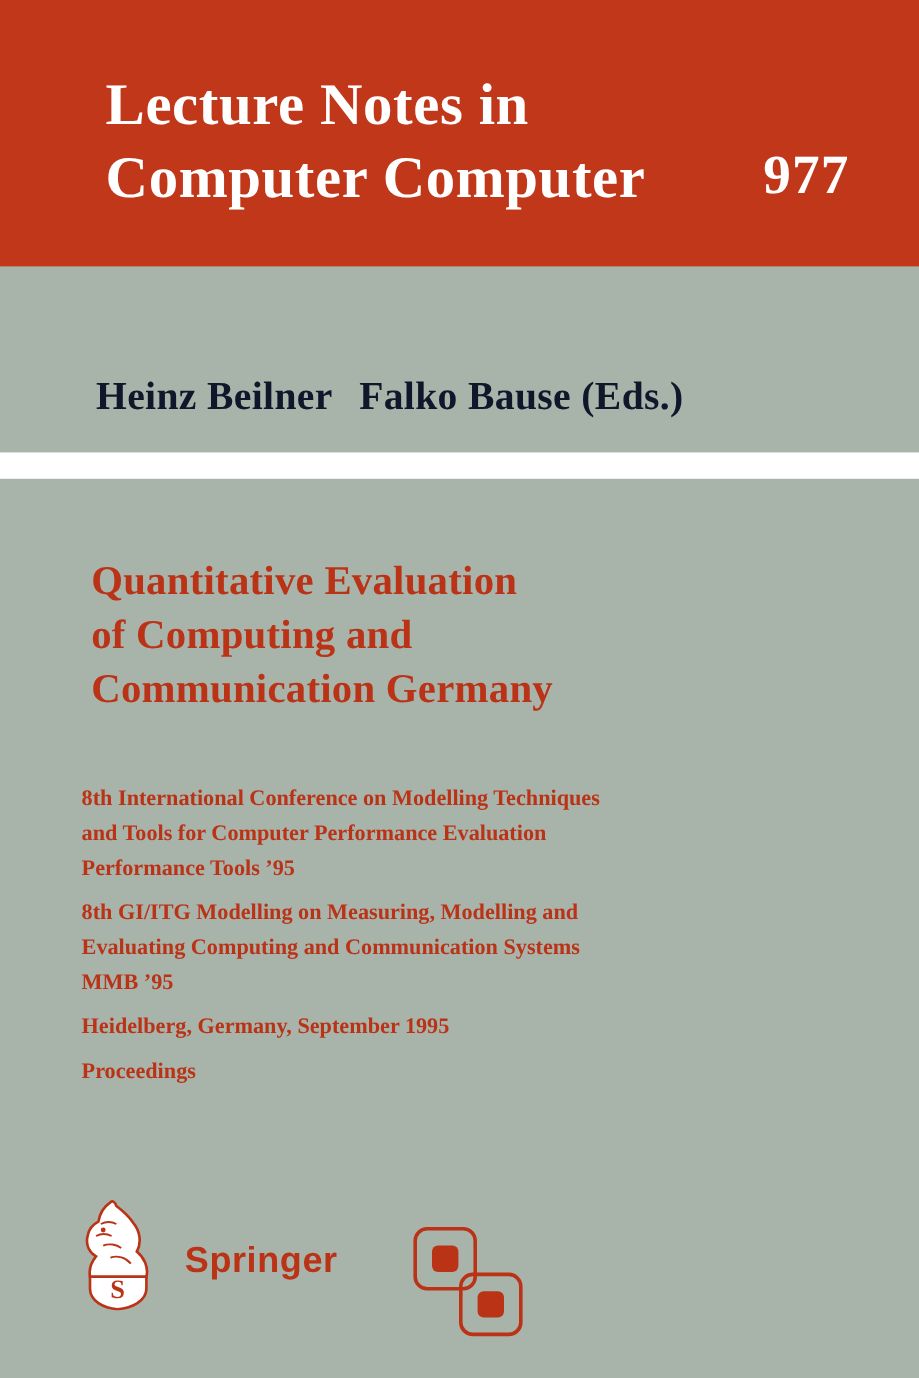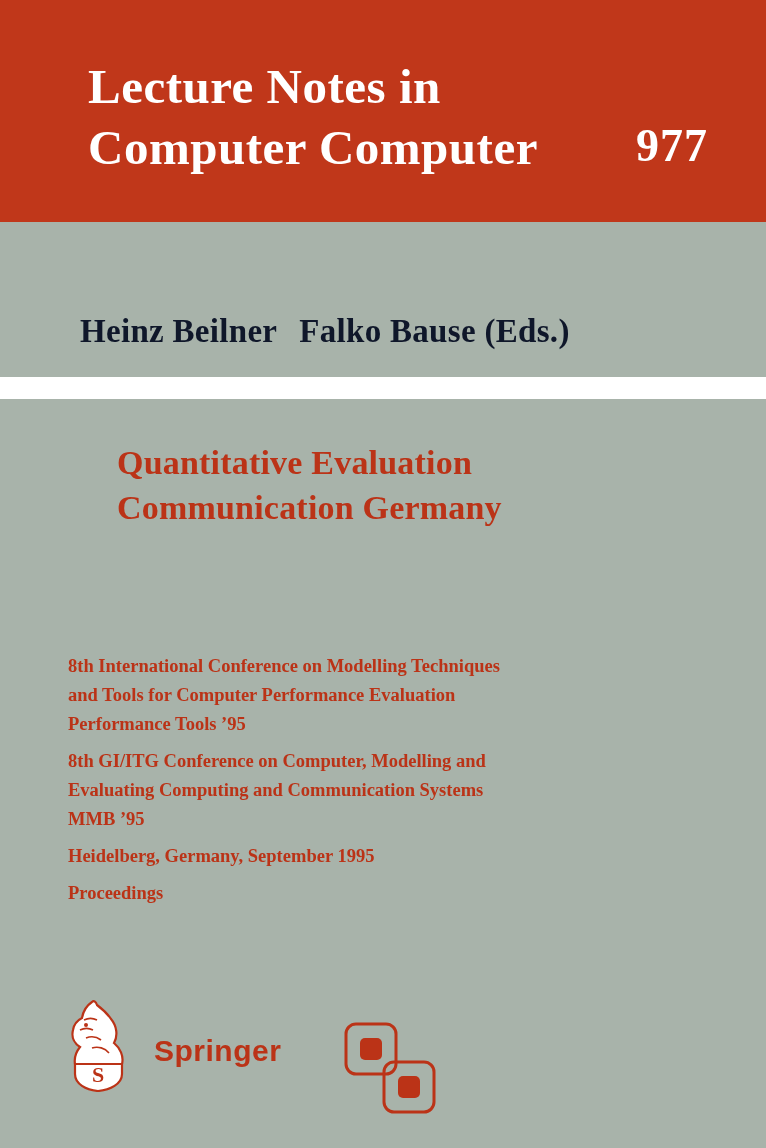--- a/index.html
+++ b/index.html
@@ -81,29 +81,28 @@
     font-size: 33px;
     letter-spacing: 0.3px;
     white-space: nowrap;
   }
   .editors .sp { display: inline-block; width: 22px; }
 
   
   .main-title {
     position: absolute;
     left: 76px;
-    top: 440px;
+    top: 462px;
     width: 640px;
     color: #bb3317;
     font-family: "Liberation Serif", serif;
     font-weight: bold;
     font-size: 34px;
     line-height: 45px;
     letter-spacing: 0.2px;
-    margin-left: 41px;
   }
   .main-title span { display: block; white-space: nowrap; }
 
   
   .subtitle {
     position: absolute;
     left: 68px;
     top: 652px;
     width: 660px;
     color: #bb3317;
@@ -163,31 +162,32 @@
   </div>
 
   <div class="editors">
     <span>Heinz Beilner</span><span class="sp"></span><span>Falko Bause</span>&nbsp;<span>(Eds.)</span>
   </div>
 
   <div class="white-stripe"></div>
 
   <div class="main-title">
     <span>Quantitative Evaluation</span>
+    <span>of Computing and</span>
     <span>Communication Germany</span>
   </div>
 
   <div class="subtitle">
     <div class="sub-block">
       <span>8th International Conference on Modelling Techniques</span>
       <span>and Tools for Computer Performance Evaluation</span>
       <span>Performance Tools ’95</span>
     </div>
     <div class="sub-block">
-      <span>8th GI/ITG Conference on Computer, Modelling and</span>
+      <span>8th GI/ITG Modelling on Measuring, Modelling and</span>
       <span>Evaluating Computing and Communication Systems</span>
       <span>MMB ’95</span>
     </div>
     <span class="sub-single">Heidelberg, Germany, September 1995</span>
     <span class="sub-single">Proceedings</span>
   </div>
 
   <div class="springer-logo">
     <div class="knight">
       <svg width="74" height="96" viewBox="0 0 74 96" xmlns="http://www.w3.org/2000/svg">

